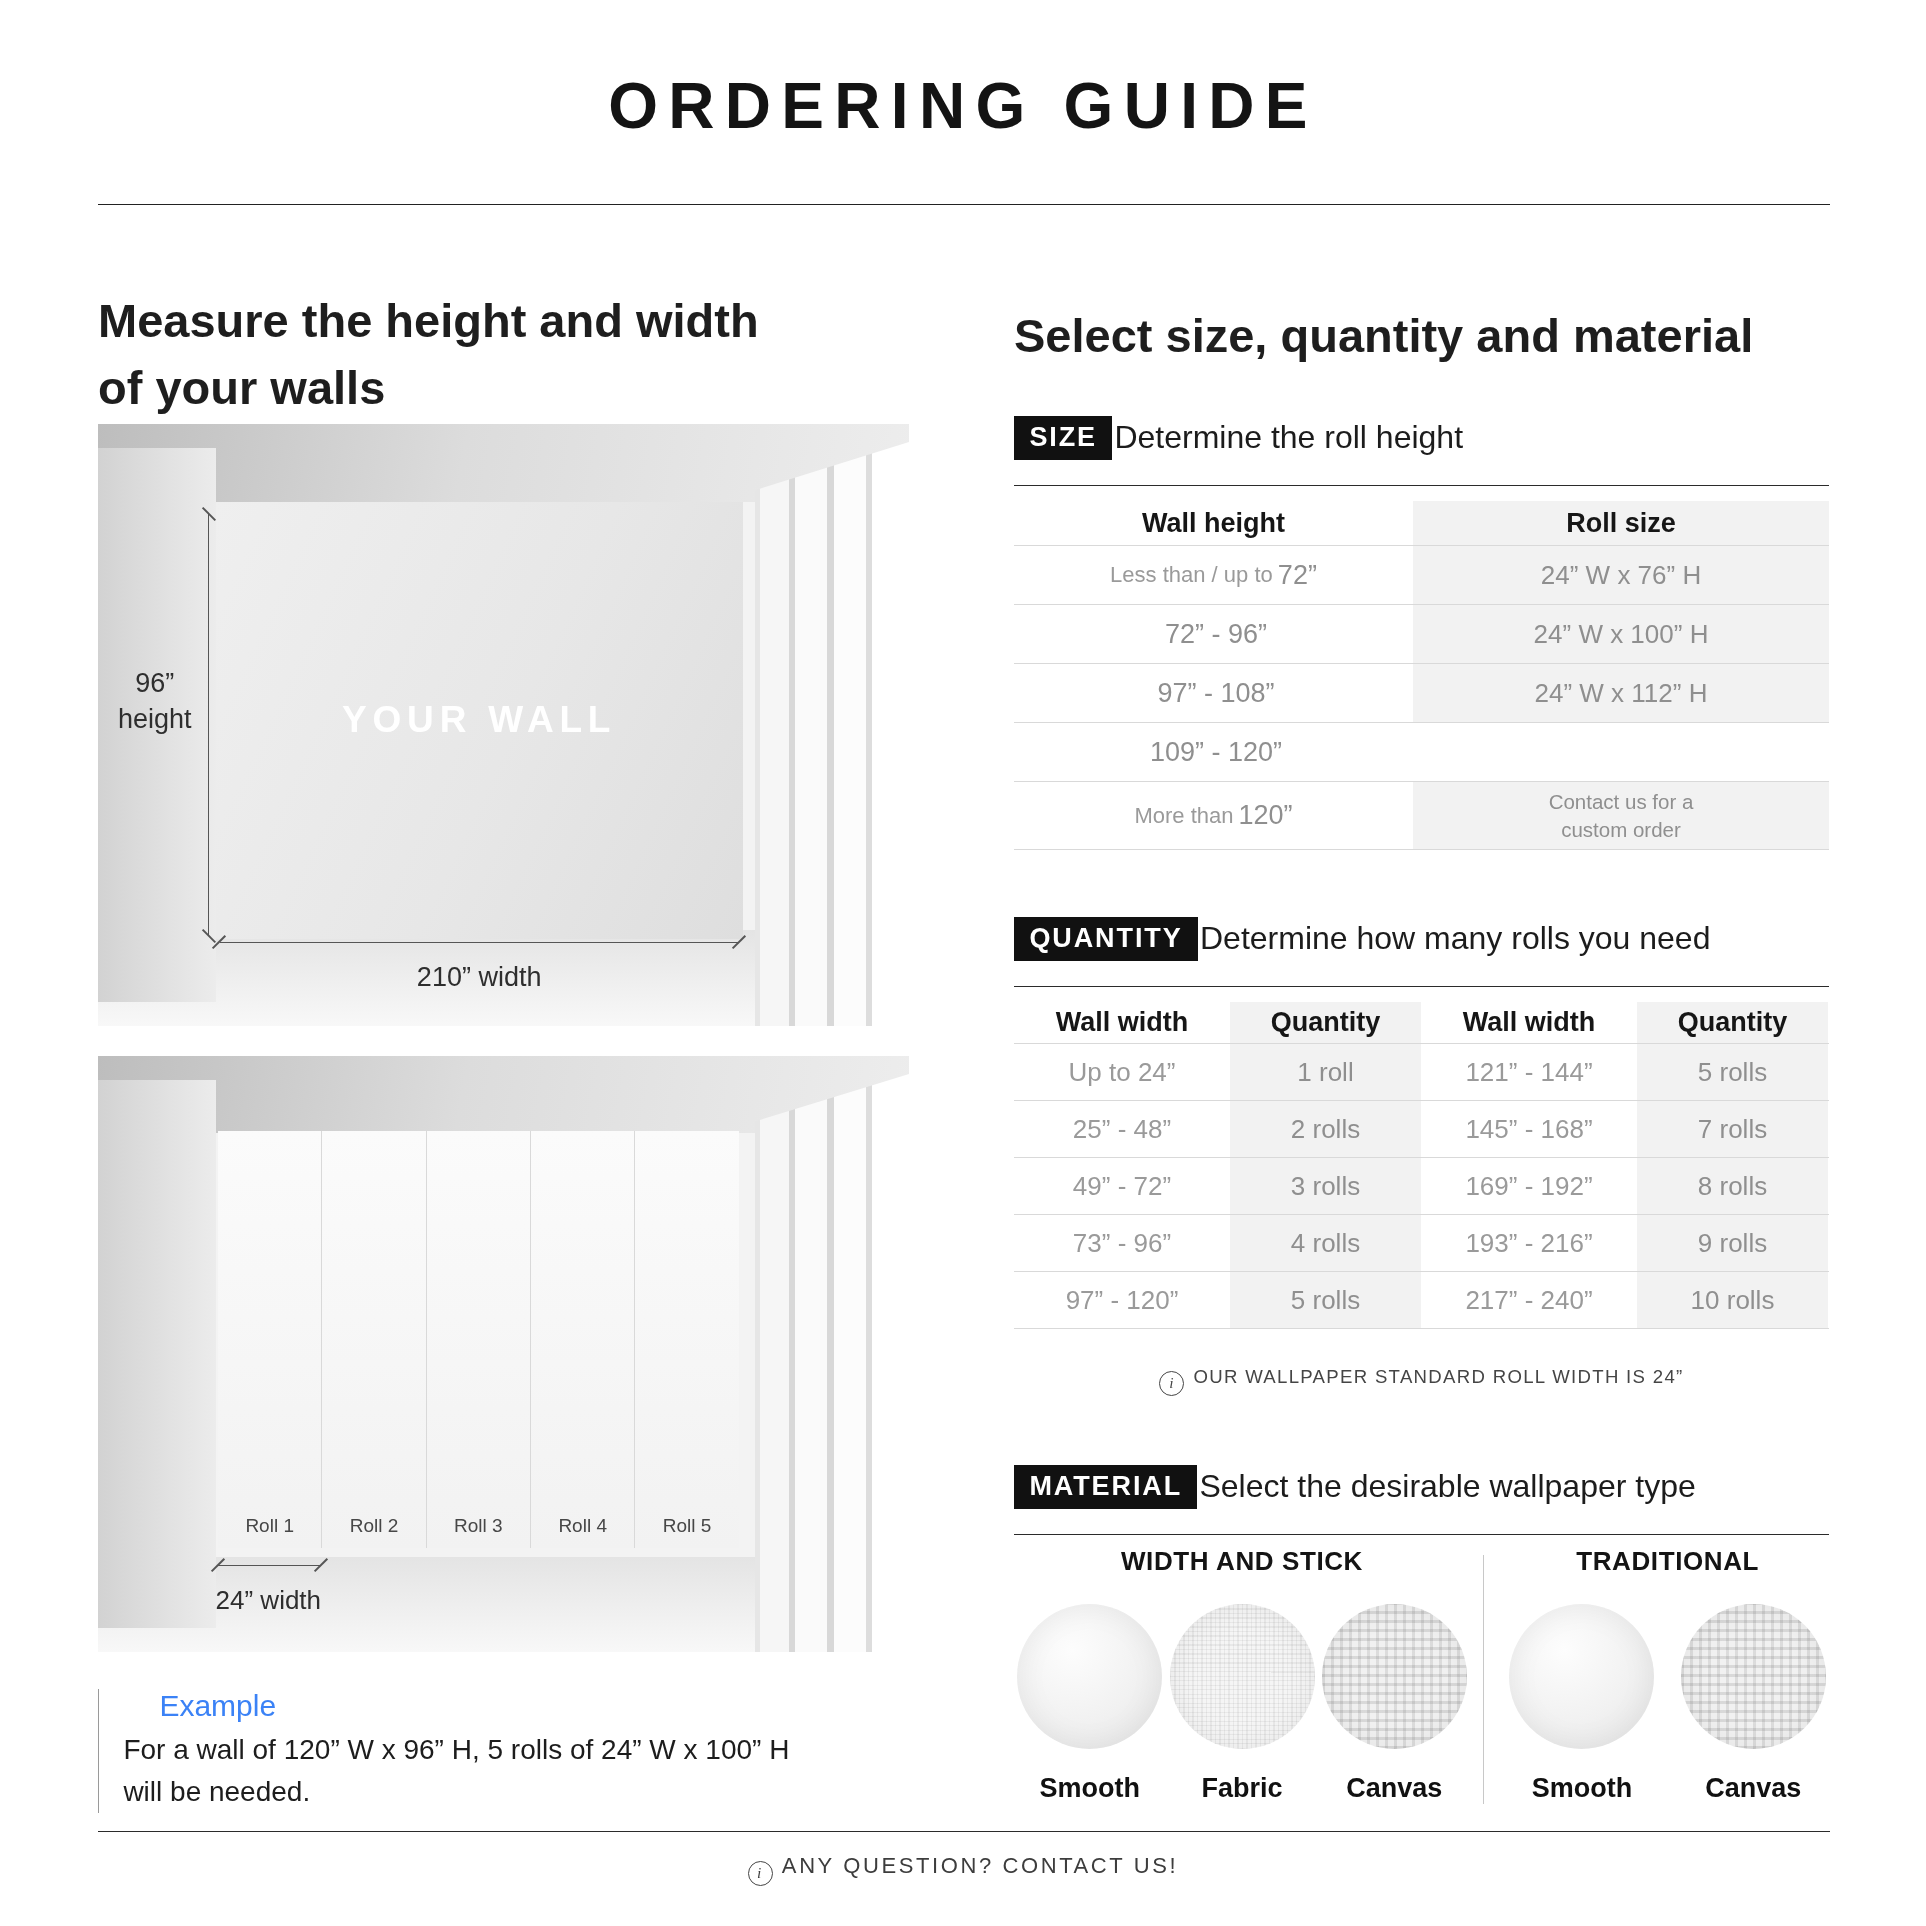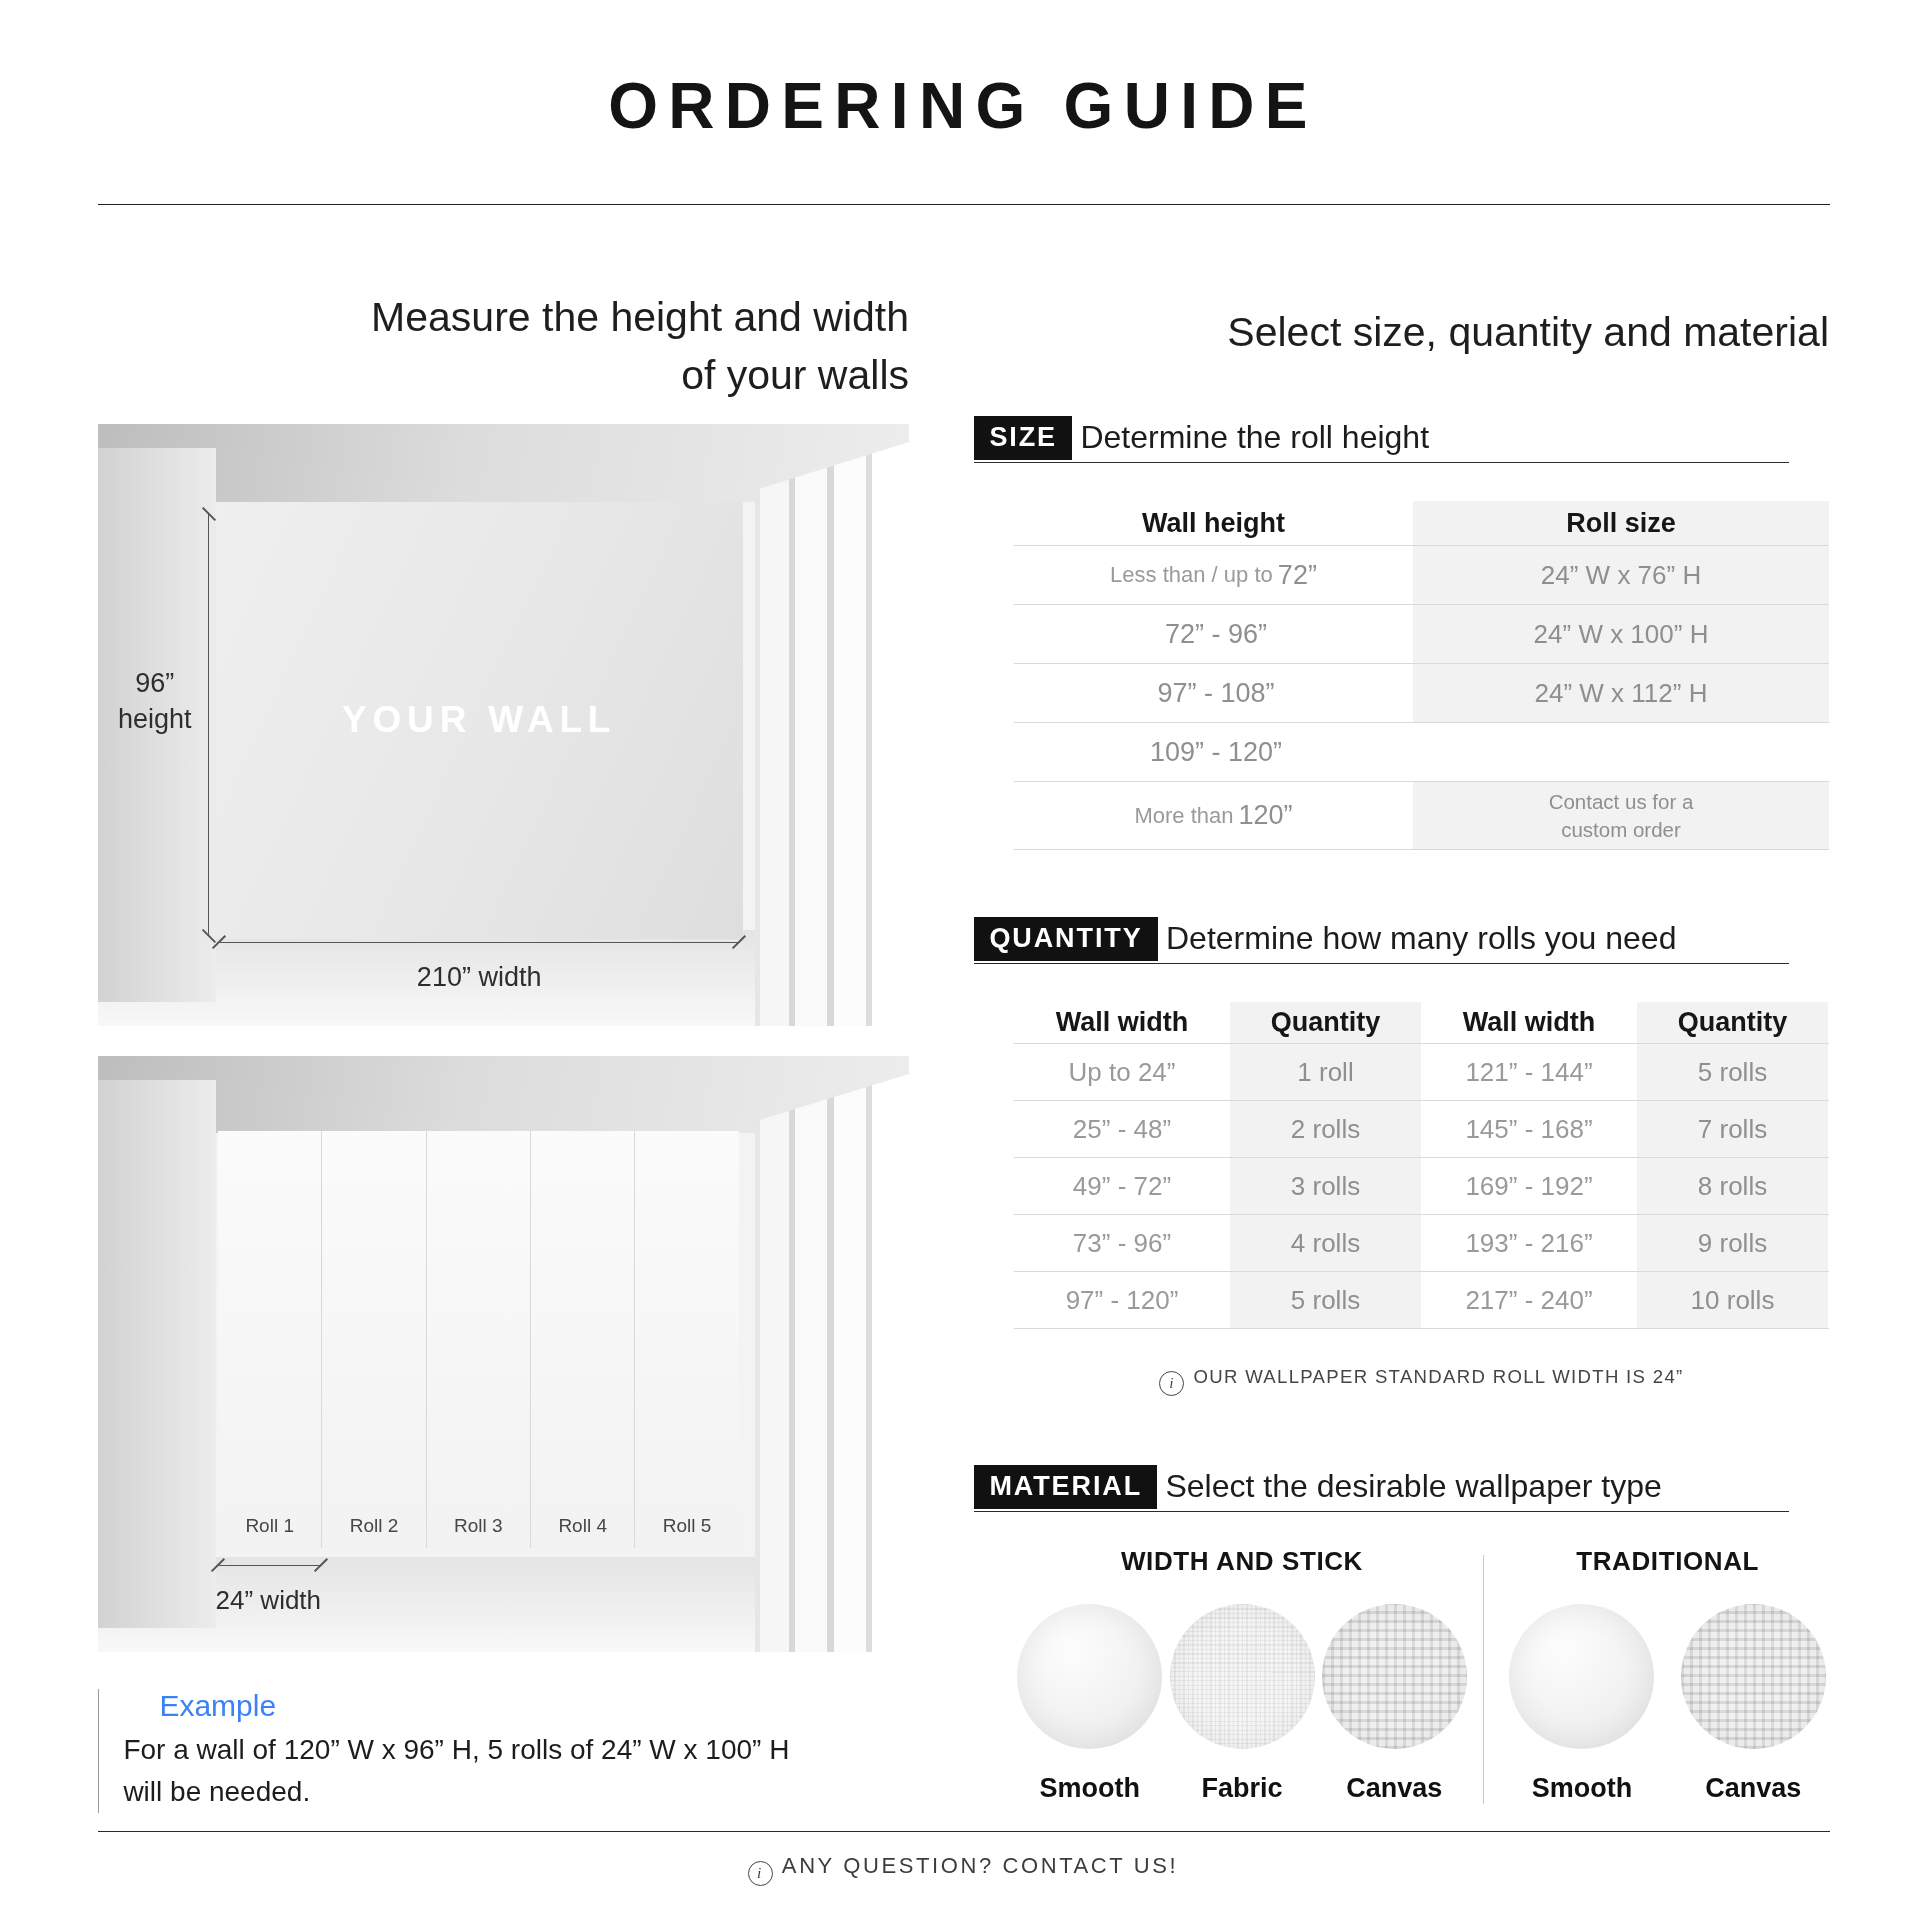--- a/index.html
+++ b/index.html
@@ -5,22 +5,22 @@
   html,body { margin:0; padding:0; background:#ffffff; }
   body { width:1926px; height:1926px; font-family:"Liberation Sans", sans-serif; color:#1c1c1c; }
   .canvas { position:relative; width:1926px; height:1926px; background:#ffffff; overflow:hidden; }
 
   
   .page-title { position:absolute; top:69px; left:0; width:100%; text-align:center;
     font-size:64px; font-weight:600; letter-spacing:10.3px; color:#141414; }
   .title-rule { position:absolute; top:204px; left:98px; width:1732px; border-top:1.9px solid #222; }
 
   
-  .col-heading { position:absolute; text-align:right; font-size:41px; line-height:1.42;
-    font-weight:400; color:#1e1e1e; white-space:pre-line; }
+  .col-heading { position:absolute; text-align:left; font-size:47px; line-height:1.42;
+    font-weight:700; color:#1e1e1e; white-space:pre-line; }
   .left-heading { top:288px; left:98px; width:811px; }
   .right-heading { top:303px; left:1014px; width:815px; }
 
   
   .room { position:absolute; left:98px; width:811px; background:#f3f3f3; overflow:hidden; }
   .room1 { top:424px; height:602px; }
   .room2 { top:1056px; height:596px; }
   .ceiling { position:absolute; top:0; left:0; width:100%; height:13%;
     background:linear-gradient(100deg,#bdbdbd 0%,#dcdcdc 45%,#ededed 100%); }
   .left-wall { position:absolute; top:4%; left:0; width:14.5%; height:92%;
@@ -63,22 +63,22 @@
   .room2 .dim-h-label { position:absolute; left:8%; bottom:6%; width:26%; text-align:center;
     font-size:26px; color:#2e2e2e; }
 
   
   .example { position:absolute; left:98px; top:1689px; width:809px;
     border-left:1.9px solid #9a9a9a; padding-left:24.4px; }
   .example-title { font-size:30px; color:#3b82f6; margin-bottom:6.4px;margin-left:36px; }
   .example-body { font-size:28px; color:#1d1d1d; line-height:1.5; white-space:pre-line; }
 
   
-  .sec-head { position:absolute; left:974px; width:815px; display:flex; align-items:center;
-    gap:8px; padding-bottom:2px; border-bottom:1.9px solid #2b2b2b; }
+  .sec-head { position:absolute; left:1014px; width:815px; display:flex; align-items:center;
+    gap:2px; padding-bottom:25px; border-bottom:1.9px solid #2b2b2b; }
   .badge { background:#111111; color:#ffffff; font-weight:bold; font-size:27px;
     letter-spacing:1.9px; padding:6.4px 15.4px; }
   .sec-title { font-size:32px; color:#1c1c1c; }
   .size-head { top:416px; }
   .quantity-head { top:917px; }
   .material-head { top:1465px; }
 
   
   .tbl { position:absolute; left:1014px; width:815px; }
   .size-table { top:501px; }

